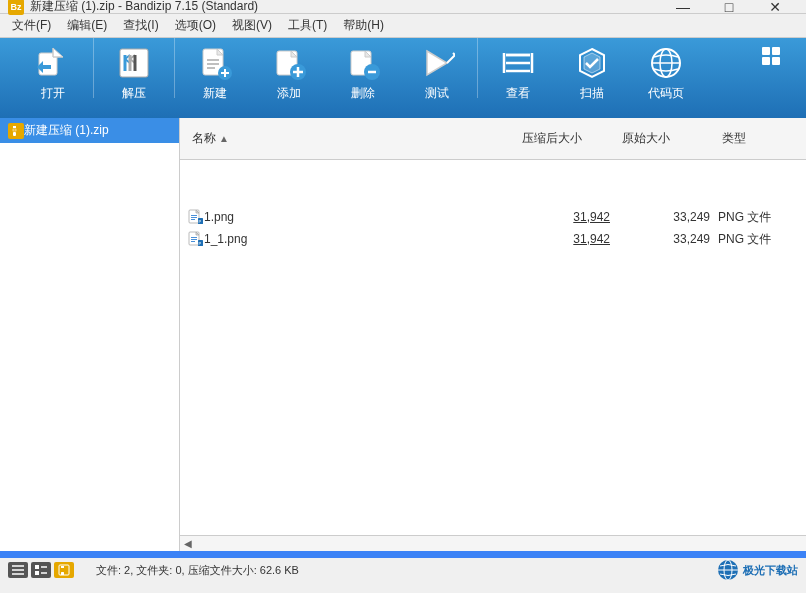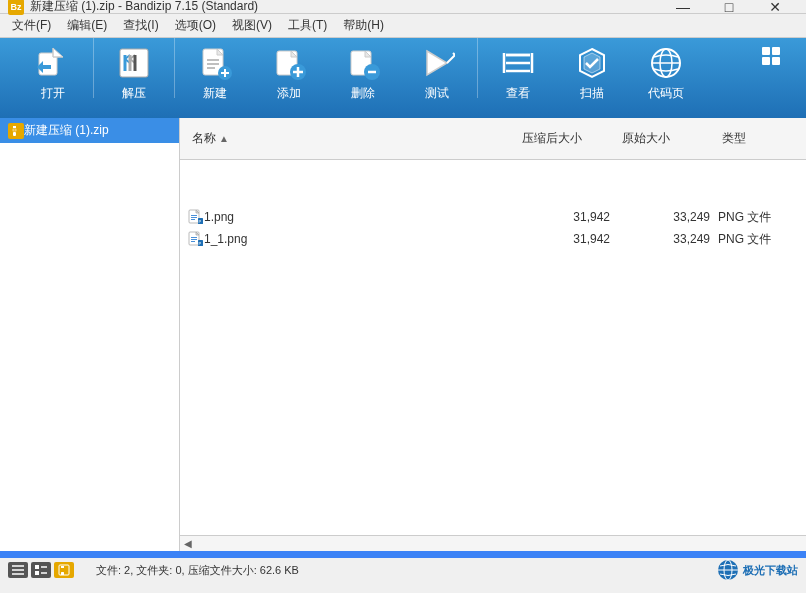--- a/index.html
+++ b/index.html
@@ -223,20 +223,21 @@
       flex: 1;
       font-size: 12px;
       color: #333;
     }
     .file-row .file-compressed {
       width: 100px;
       text-align: right;
       padding-right: 8px;
       font-size: 12px;
       color: #333;
+      text-decoration: underline;
     }
     .file-row .file-original {
       width: 100px;
       text-align: right;
       padding-right: 8px;
       font-size: 12px;
       color: #333;
     }
     .file-row .file-type {
       width: 80px;

